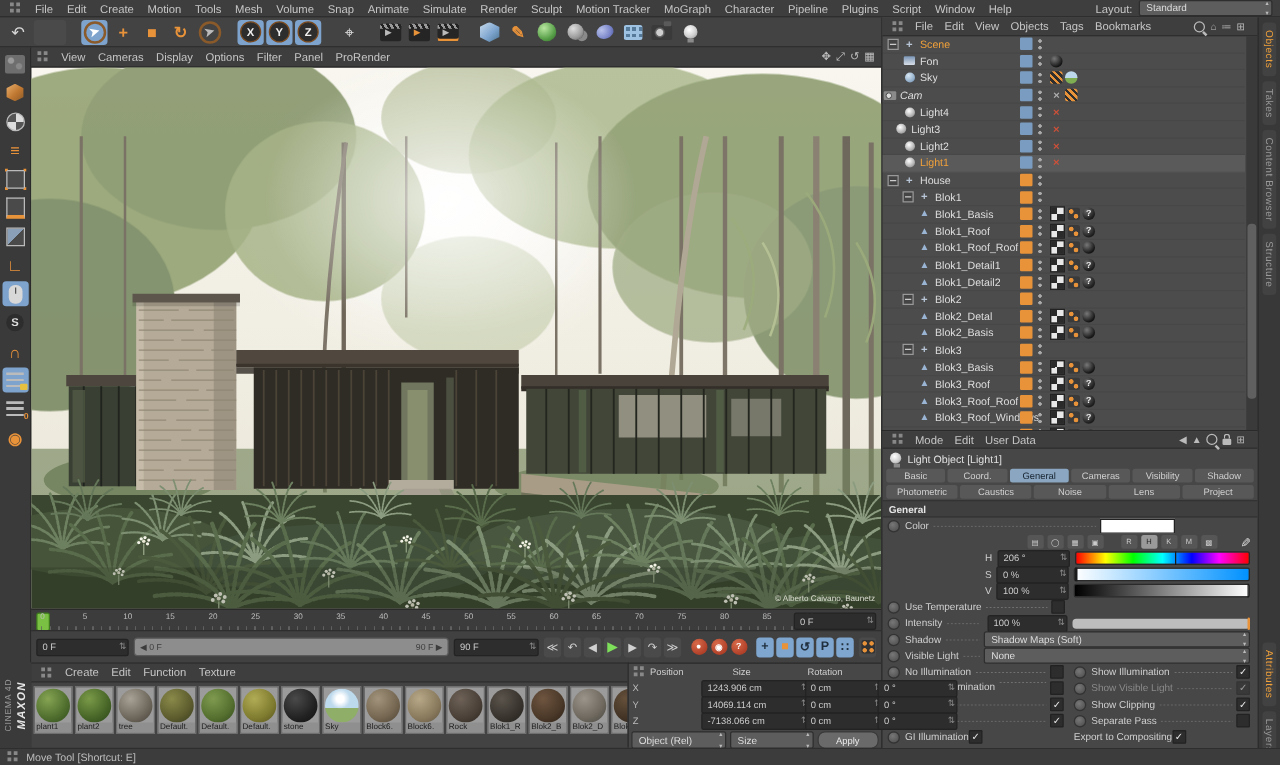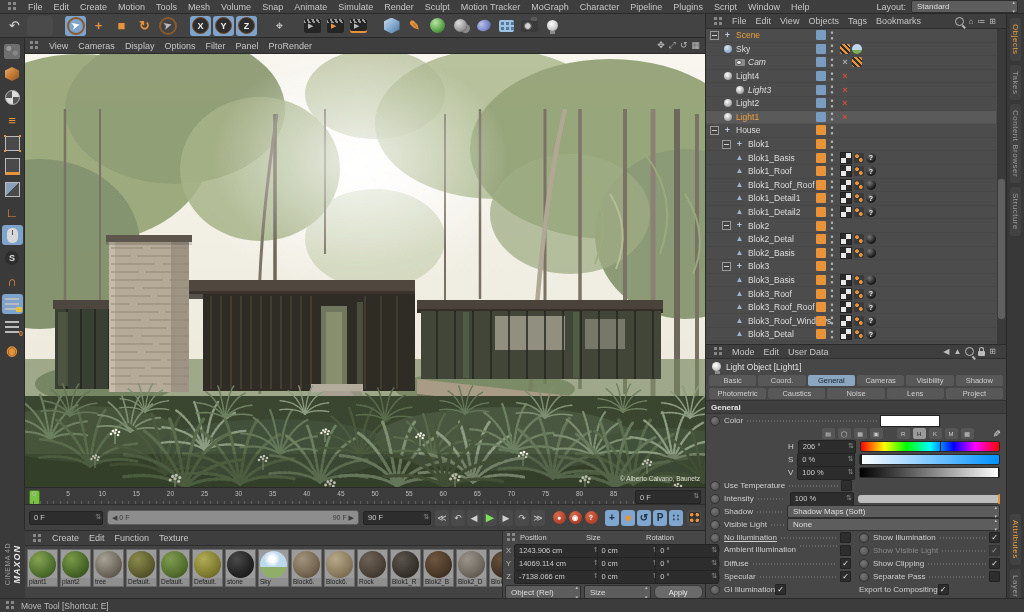--- a/index.html
+++ b/index.html
@@ -223,21 +223,21 @@
   .k-stone2{background:radial-gradient(circle at 35% 30%,#9a948a,#6e685e 60%,#474540);}
   .k-brown2{background:radial-gradient(circle at 35% 30%,#65503a,#423325 60%,#251c14);}
   
   #coords{left:502px;top:530px;width:203px;height:68px;background:#474747;border-top:1px solid #2a2a2a;
      border-left:1px solid #2a2a2a;font-size:7.5px;}
   #coords .hdr{display:flex;align-items:center;height:13px;color:#cfcfcf;}
   #coords .hdr span{display:block;}
   .crow{display:flex;align-items:center;gap:2px;height:13px;padding:0 2px;}
   .clab{width:7px;text-align:center;color:#bdbdbd;flex:0 0 auto;}
   .cfield{flex:1;min-width:0;}
-  .cfield .field{width:100%;}
+  .cfield .field{width:100%;margin-left:47px;}
   #coords-bottom{display:flex;gap:3px;padding:2px;align-items:center;}
   .applybtn{flex:1;height:12px;background:#6a6a6a;border-radius:6px;display:flex;align-items:center;
      justify-content:center;color:#e8e8e8;font-size:7.5px;border:1px solid #3a3a3a;}
   
   #brand{left:0;top:530px;width:25px;height:68px;background:#3a3a3a;display:flex;align-items:center;
      justify-content:center;gap:1px;}
   #brand .b1{writing-mode:vertical-rl;transform:rotate(180deg);color:#e8e8e8;font-weight:bold;
      font-style:italic;font-size:9px;letter-spacing:1px;}
   #brand .b2{writing-mode:vertical-rl;transform:rotate(180deg);color:#9a9a9a;font-size:7px;letter-spacing:0.5px;}
   #statusbar{left:0;top:598px;width:1024px;height:14px;background:#3c3c3c;border-top:1px solid #2a2a2a;
@@ -765,31 +765,42 @@
           <span class="oicon">
             <span class="ic-null">+</span>
           </span>
           <span class="oname">Scene</span>
           <span class="chipcol chip-blue"></span>
           <span class="dotcol"></span>
           <span class="tagcol"></span>
         </div>
         <div class="orow" style="padding-left: 16px;">
           <span class="oicon">
+            <span class="ic-fon"></span>
+          </span>
+          <span class="oname">Fon</span>
+          <span class="chipcol chip-blue"></span>
+          <span class="dotcol"></span>
+          <span class="tagcol">
+            <span class="tag t-texdark"></span>
+          </span>
+        </div>
+        <div class="orow" style="padding-left: 16px;">
+          <span class="oicon">
             <span class="ic-sky"></span>
           </span>
           <span class="oname">Sky</span>
           <span class="chipcol chip-blue"></span>
           <span class="dotcol"></span>
           <span class="tagcol">
             <span class="tag t-comp"></span>
             <span class="tag t-texsky"></span>
           </span>
         </div>
-        <div class="orow" style="padding-left: 28px; font-style: italic;">
+        <div class="orow" style="padding-left: 0; font-style: italic;">
           <span class="oicon">
             <span class="ic-cam"></span>
           </span>
           <span class="oname">Cam</span>
           <span class="chipcol chip-blue"></span>
           <span class="dotcol"></span>
           <span class="tagcol">
             <span class="tag t-xgray">×</span>
             <span class="tag t-comp"></span>
           </span>
@@ -798,21 +809,21 @@
           <span class="oicon">
             <span class="ic-light"></span>
           </span>
           <span class="oname">Light4</span>
           <span class="chipcol chip-blue"></span>
           <span class="dotcol"></span>
           <span class="tagcol">
             <span class="tag t-xred">×</span>
           </span>
         </div>
-        <div class="orow" style="padding-left: 28px; font-style: italic;">
+        <div class="orow" style="padding-left: 9px;">
           <span class="oicon">
             <span class="ic-light"></span>
           </span>
           <span class="oname">Light3</span>
           <span class="chipcol chip-blue"></span>
           <span class="dotcol"></span>
           <span class="tagcol">
             <span class="tag t-xred">×</span>
           </span>
         </div>
@@ -1164,21 +1175,21 @@
       <span class="track"></span>
       <span class="alabel">Visible Light</span>
       <span class="leader" style="max-width:14px;"></span>
       <span class="combo ddfull">
           <span>None</span>
         </span>
     </div>
 
     <div id="am-checks">
         <div class="arow">
-          <span style="display: flex; align-items: center; flex: 1 1 0%; min-width: 0px; text-decoration: underline;">
+          <span style="display: flex; align-items: center; flex: 1 1 0%; min-width: 0px;">
             <span class="track"></span>
             <span class="alabel">No Illumination</span>
             <span class="leader"></span>
             <span class="cb"></span>
           </span>
           <span style="width: 8px;"></span>
           <span style="display: flex; align-items: center; flex: 1 1 0%; min-width: 0px;">
             <span class="track"></span>
             <span class="alabel">Show Illumination</span>
             <span class="leader"></span>

